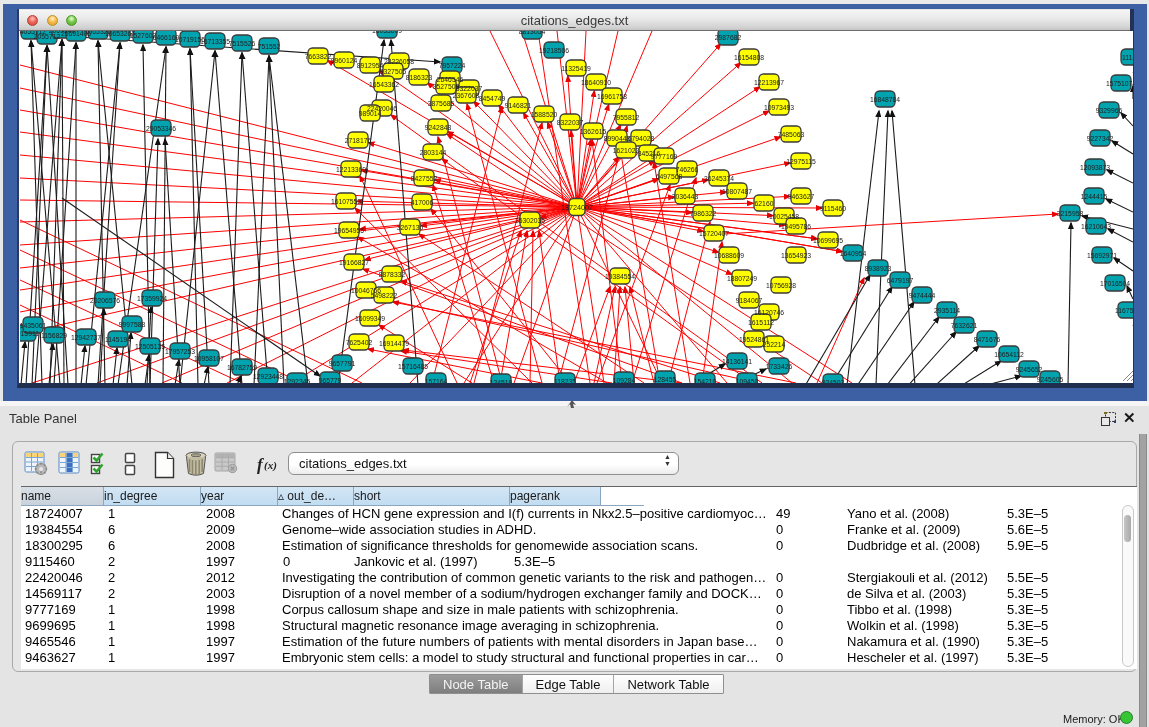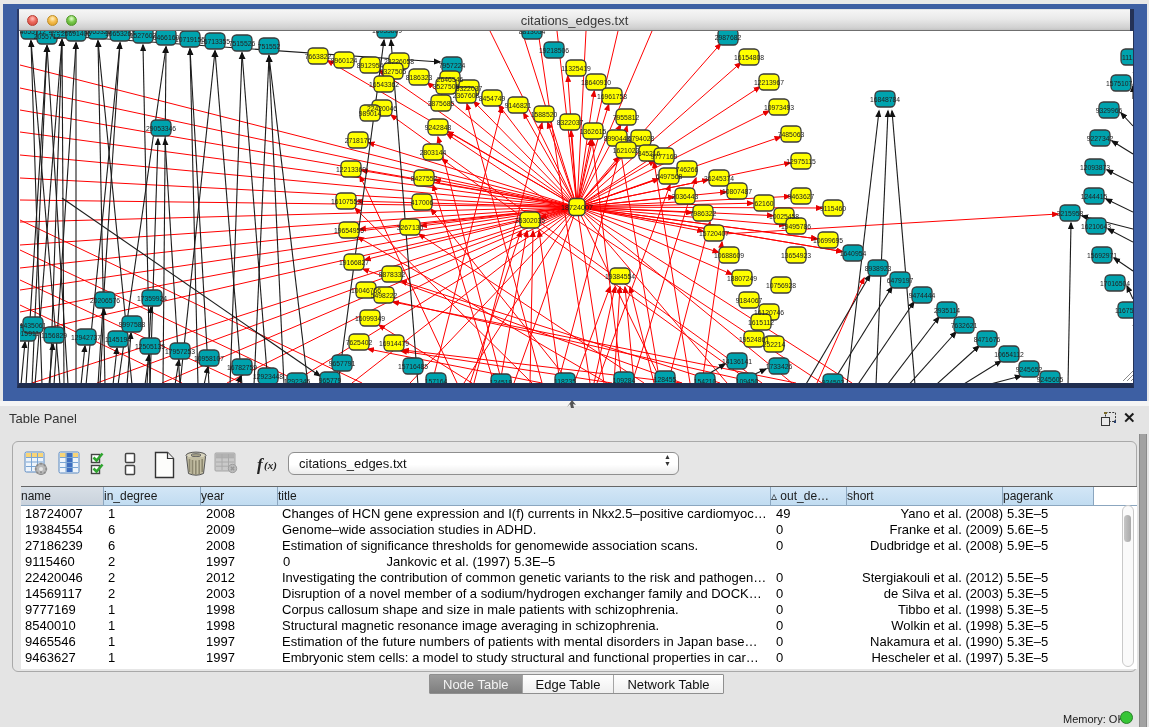--- a/index.html
+++ b/index.html
@@ -37,21 +37,21 @@
 #thead{display:flex;height:19px;font-size:12px;color:#1a1a1a;text-align:left;
  line-height:18px}
 #thead>div{background:linear-gradient(#d3e6f6,#c1dcf1);border-right:1px solid #8ba6bf;
  border-bottom:1px solid #8ba6bf;overflow:hidden;white-space:nowrap;flex:none}
 #thead .h0{background:linear-gradient(#d8dfe6,#c9d2dc)}
 #thead .hx{background:#fff;border-right:none;border-bottom:1px solid #8ba6bf}
 .tr{display:flex;height:16px;line-height:16px;white-space:nowrap;color:#000}
 .tr>div{overflow:hidden;flex:none}
 .c0{width:83px;padding-left:4px}.c1{width:97px;padding-left:4px}.c2{width:77px;padding-left:5px}
 .c3{width:493px;padding-left:4px}.c4{width:76px;padding-left:5px}
-.c5{width:156px;text-align:right}.c6{width:91px;padding-left:4px}
+.c5{width:156px;text-align:left}.c6{width:91px;padding-left:4px}
 #vsb{position:absolute;left:1109px;top:63px;width:12px;height:162px;background:#fafafa;
  border:1px solid #c9c9c9;border-radius:6px}
 #vsb .th{position:absolute;left:1px;top:9px;width:7px;height:27px;background:linear-gradient(90deg,#c6c6c6,#a9a9a9);border-radius:4px}
 #tabs{position:absolute;left:429px;top:273px;height:20px;display:flex;border:1px solid #8f8f8f;
  border-radius:1px;overflow:hidden;font-size:13px;line-height:19px;background:#fff}
 #tabs>div{padding:0 13px;color:#111;background:linear-gradient(#fff,#efefef);border-right:1px solid #a5a5a5}
 #tabs>div:last-child{border-right:none}
 #tabs .sel{background:linear-gradient(#9c9c9c,#7e7e7e);color:#f4f4f4}
 #gstrip{position:absolute;left:1139px;top:33px;width:8px;height:293px;background:#a2a2a2;
  border-left:1px solid #8a8a8a;border-right:1px solid #8a8a8a}
@@ -637,21 +637,20 @@
  <text x="2" y="20" font-family="Liberation Serif,serif" font-style="italic" font-weight="bold" font-size="17" fill="#222">f</text>
  <text x="9" y="19" font-family="Liberation Serif,serif" font-style="italic" font-weight="bold" font-size="11" fill="#222">(x)</text>
 </svg>
 </div>
     <div id="combo">citations_edges.txt<span class="stp">▲<br>▼</span></div>
     <div id="tbl">
       <div id="thead">
         <div class="h0" style="width:83px">name</div>
         <div style="width:97px">in_degree</div>
         <div style="width:77px">year</div>
-        <div style="width:493px">title</div>
         <div style="width:76px">▵ out_de…</div>
         <div style="width:156px">short</div>
         <div style="width:91px">pagerank</div>
         <div class="hx" style="width:43px"></div>
       </div>
       <div class="tr">
           <div class="c0">18724007</div>
           <div class="c1">1</div>
           <div class="c2">2008</div>
           <div class="c3">Changes of HCN gene expression and I(f) currents in Nkx2.5–positive cardiomyoc…</div>
@@ -662,21 +661,21 @@
         <div class="tr">
           <div class="c0">19384554</div>
           <div class="c1">6</div>
           <div class="c2">2009</div>
           <div class="c3">Genome–wide association studies in ADHD.</div>
           <div class="c4">0</div>
           <div class="c5">Franke et al. (2009)</div>
           <div class="c6">5.6E–5</div>
         </div>
         <div class="tr">
-          <div class="c0">27186239</div>
+          <div class="c0">18300295</div>
           <div class="c1">6</div>
           <div class="c2">2008</div>
           <div class="c3">Estimation of significance thresholds for genomewide association scans.</div>
           <div class="c4">0</div>
           <div class="c5">Dudbridge et al. (2008)</div>
           <div class="c6">5.9E–5</div>
         </div>
         <div class="tr">
           <div class="c0">9115460</div>
           <div class="c1">2</div>
@@ -706,21 +705,21 @@
         <div class="tr">
           <div class="c0">9777169</div>
           <div class="c1">1</div>
           <div class="c2">1998</div>
           <div class="c3">Corpus callosum shape and size in male patients with schizophrenia.</div>
           <div class="c4">0</div>
           <div class="c5">Tibbo et al. (1998)</div>
           <div class="c6">5.3E–5</div>
         </div>
         <div class="tr">
-          <div class="c0">8540010</div>
+          <div class="c0">9699695</div>
           <div class="c1">1</div>
           <div class="c2">1998</div>
           <div class="c3">Structural magnetic resonance image averaging in schizophrenia.</div>
           <div class="c4">0</div>
           <div class="c5">Wolkin et al. (1998)</div>
           <div class="c6">5.3E–5</div>
         </div>
         <div class="tr">
           <div class="c0">9465546</div>
           <div class="c1">1</div>

